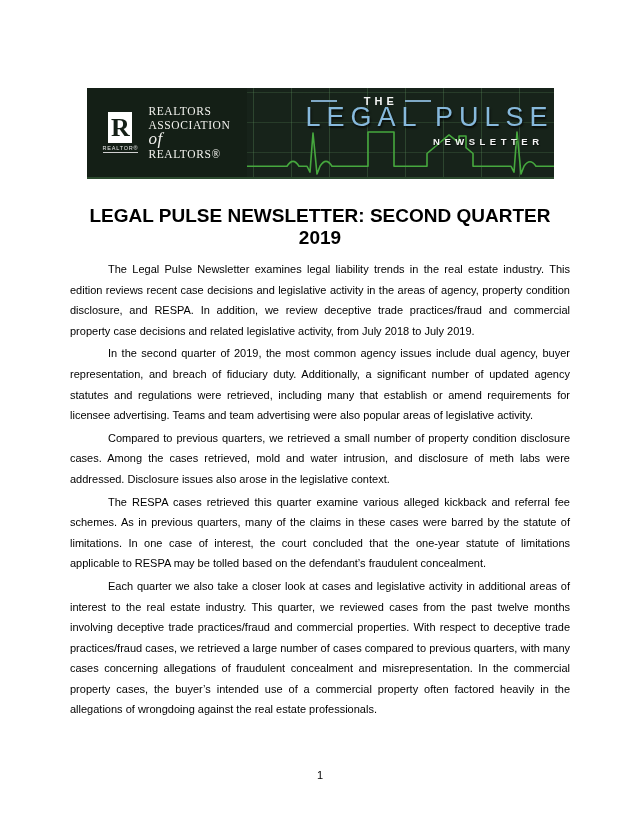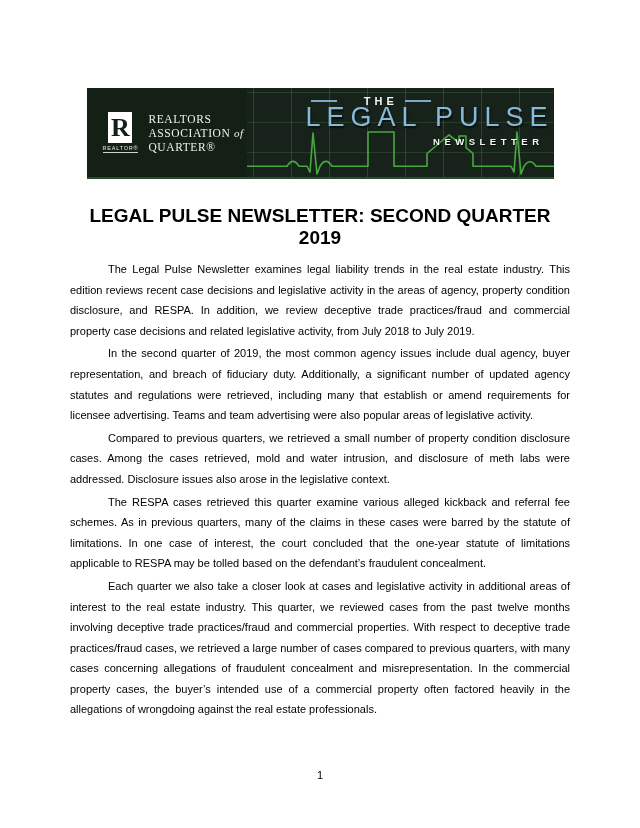--- a/index.html
+++ b/index.html
@@ -59,21 +59,21 @@
     border-bottom: 1px solid #cfcfcf;
     padding-bottom: 1px;
   }
   .nar-name {
     font-family: "Liberation Serif", serif;
     color: #f2f2ee;
     font-size: 11.5px;
     line-height: 14px;
     letter-spacing: 0.6px;
   }
-  .nar-name i { font-size: 11px; }
+  .nar-name i { font-size: 17px; }
 
   .banner-right {
     position: relative;
     flex: 1;
     height: 100%;
     background-color: #17231a;
     background-image:
       linear-gradient(to right, rgba(96,150,96,0.30) 1px, transparent 1px),
       linear-gradient(to bottom, rgba(96,150,96,0.22) 1px, transparent 1px);
     background-size: 38px 30px;
@@ -143,21 +143,21 @@
     <div class="banner-left">
       <div class="nar-logo">
         <div class="logo-box">
           <span>R</span>
         </div>
         <div class="logo-caption">REALTOR®</div>
       </div>
       <div class="nar-name">
         <div>REALTORS</div>
         <div><span>ASSOCIATION</span> <i>of</i></div>
-        <div>QUARTER®</div>
+        <div>REALTORS®</div>
       </div>
     </div>
 
     <div class="banner-right">
       <svg class="ekg" viewBox="0 0 307 91" preserveAspectRatio="none">
         <path d="M0,80 H40 Q46,70 52,80 H60 L63,86 L66,46 L70,88 L73,80 Q79,70 85,80 H121 V45 H147 V80 H180 V67 L202,48 L212,56 L212,49 L219,49 L219,61 L226,67 L226,80 H264 L267,86 L270,45 L274,88 L277,80 Q283,71 289,80 H307" fill="none" stroke="#46a83e" stroke-width="1.6" stroke-linejoin="round" stroke-linecap="round"></path>
       </svg>
       <div class="kicker">
         <span class="kicker-line"></span>
         <span class="kicker-text">THE</span>

